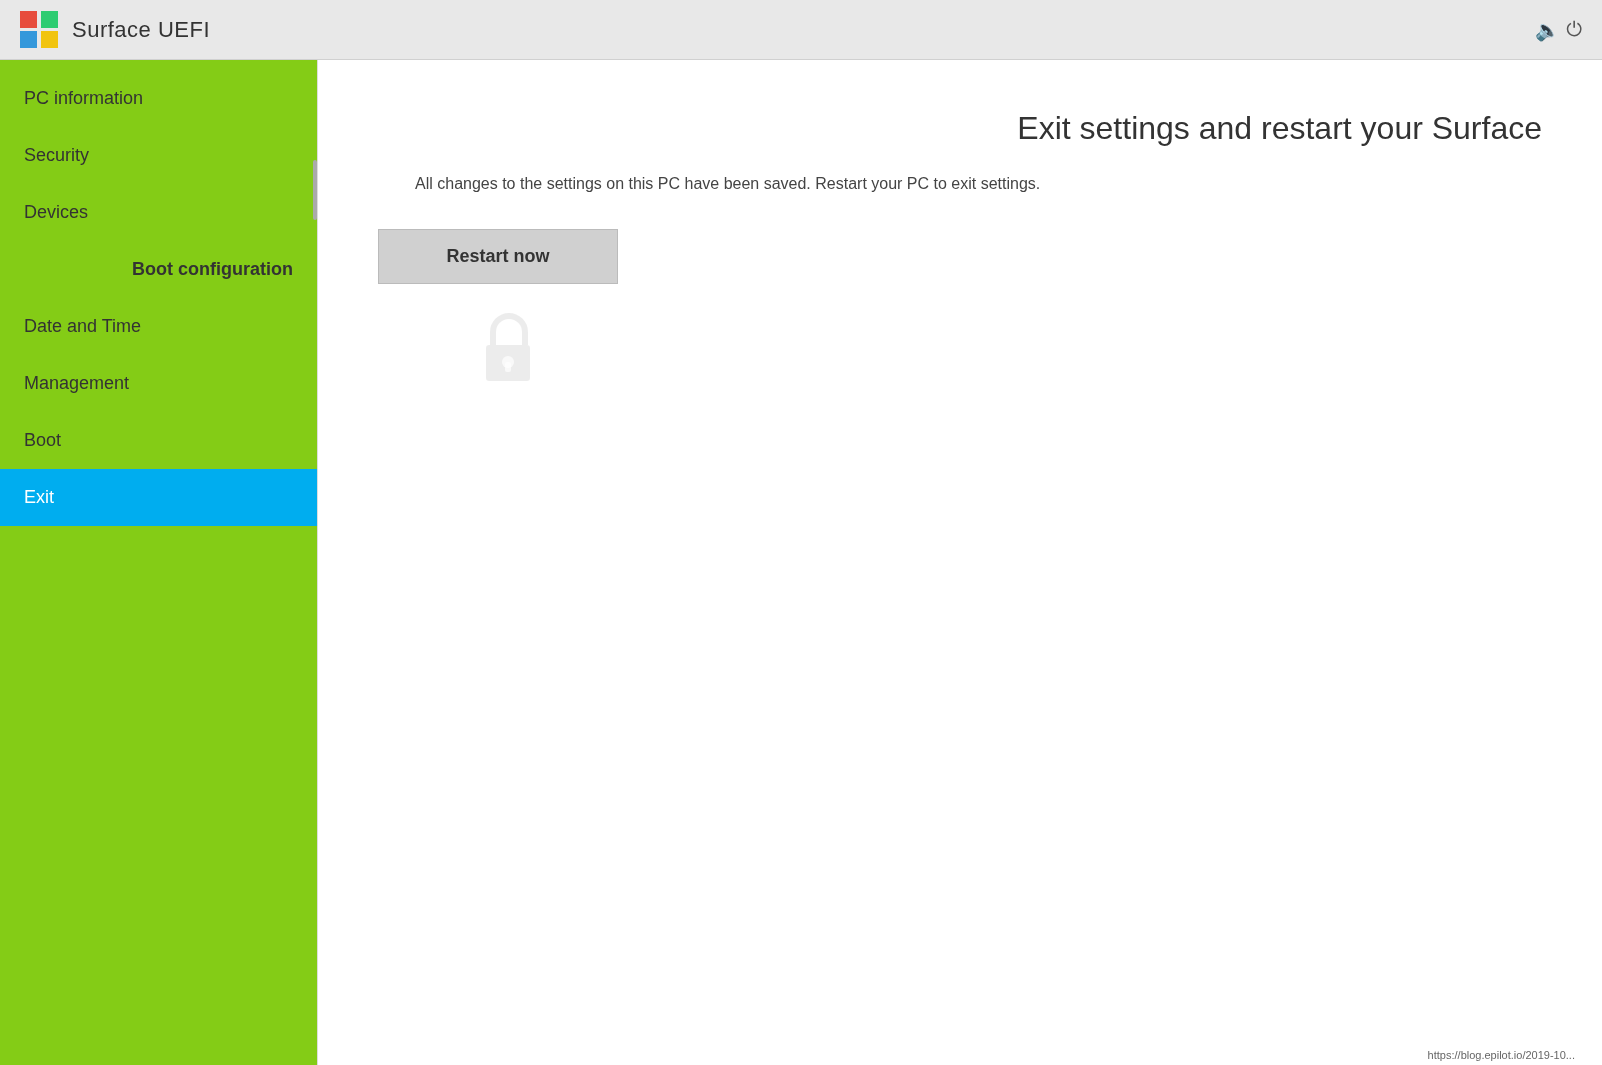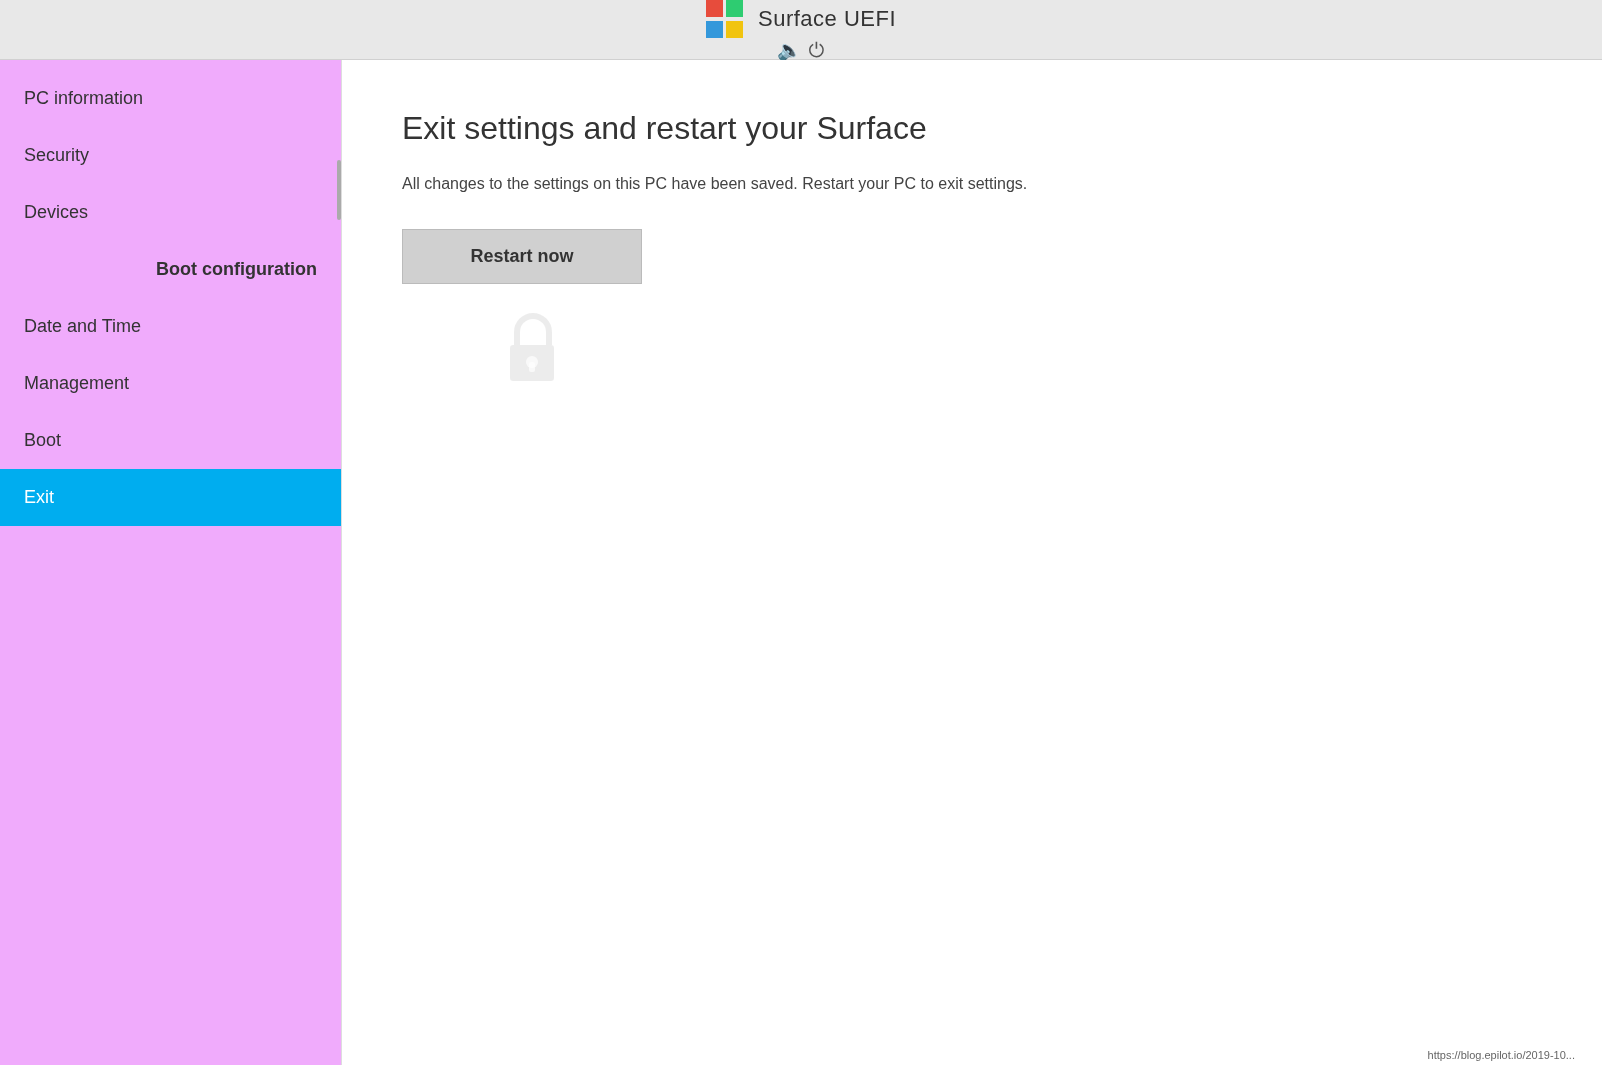--- a/index.html
+++ b/index.html
@@ -18,21 +18,20 @@
 
     
     .header {
       display: flex;
       align-items: center;
       justify-content: space-between;
       background: #e8e8e8;
       padding: 0 20px;
       height: 60px;
       border-bottom: 1px solid #d0d0d0;
-      flex-direction: column;
     }
 
     .header-left {
       display: flex;
       align-items: center;
       gap: 14px;
     }
 
     .windows-logo {
       display: grid;
@@ -61,22 +60,22 @@
     }
 
     
     .main-container {
       display: flex;
       height: calc(1065px - 60px);
     }
 
     
     .sidebar {
-      width: 342px;
-      background: #f0abfc;
+      width: 318px;
+      background: #84cc16;
       border-right: 1px solid #ddd;
       flex-shrink: 0;
       padding-top: 10px;
     }
 
     .sidebar-item {
       padding: 18px 24px;
       font-size: 18px;
       color: #333;
       cursor: pointer;
@@ -100,27 +99,29 @@
       background: white;
       padding: 50px 60px;
       position: relative;
     }
 
     .content-title {
       font-size: 32px;
       font-weight: 300;
       color: #333;
       margin-bottom: 28px;
+      text-align: right;
     }
 
     .content-description {
       font-size: 16px;
       color: #444;
       margin-bottom: 36px;
       font-weight: 300;
+      margin-left: 37px;
     }
 
     .restart-button {
       background: #d0d0d0;
       border: 1px solid #bbb;
       padding: 16px 60px;
       font-size: 18px;
       color: #333;
       cursor: pointer;
       font-weight: 700;

